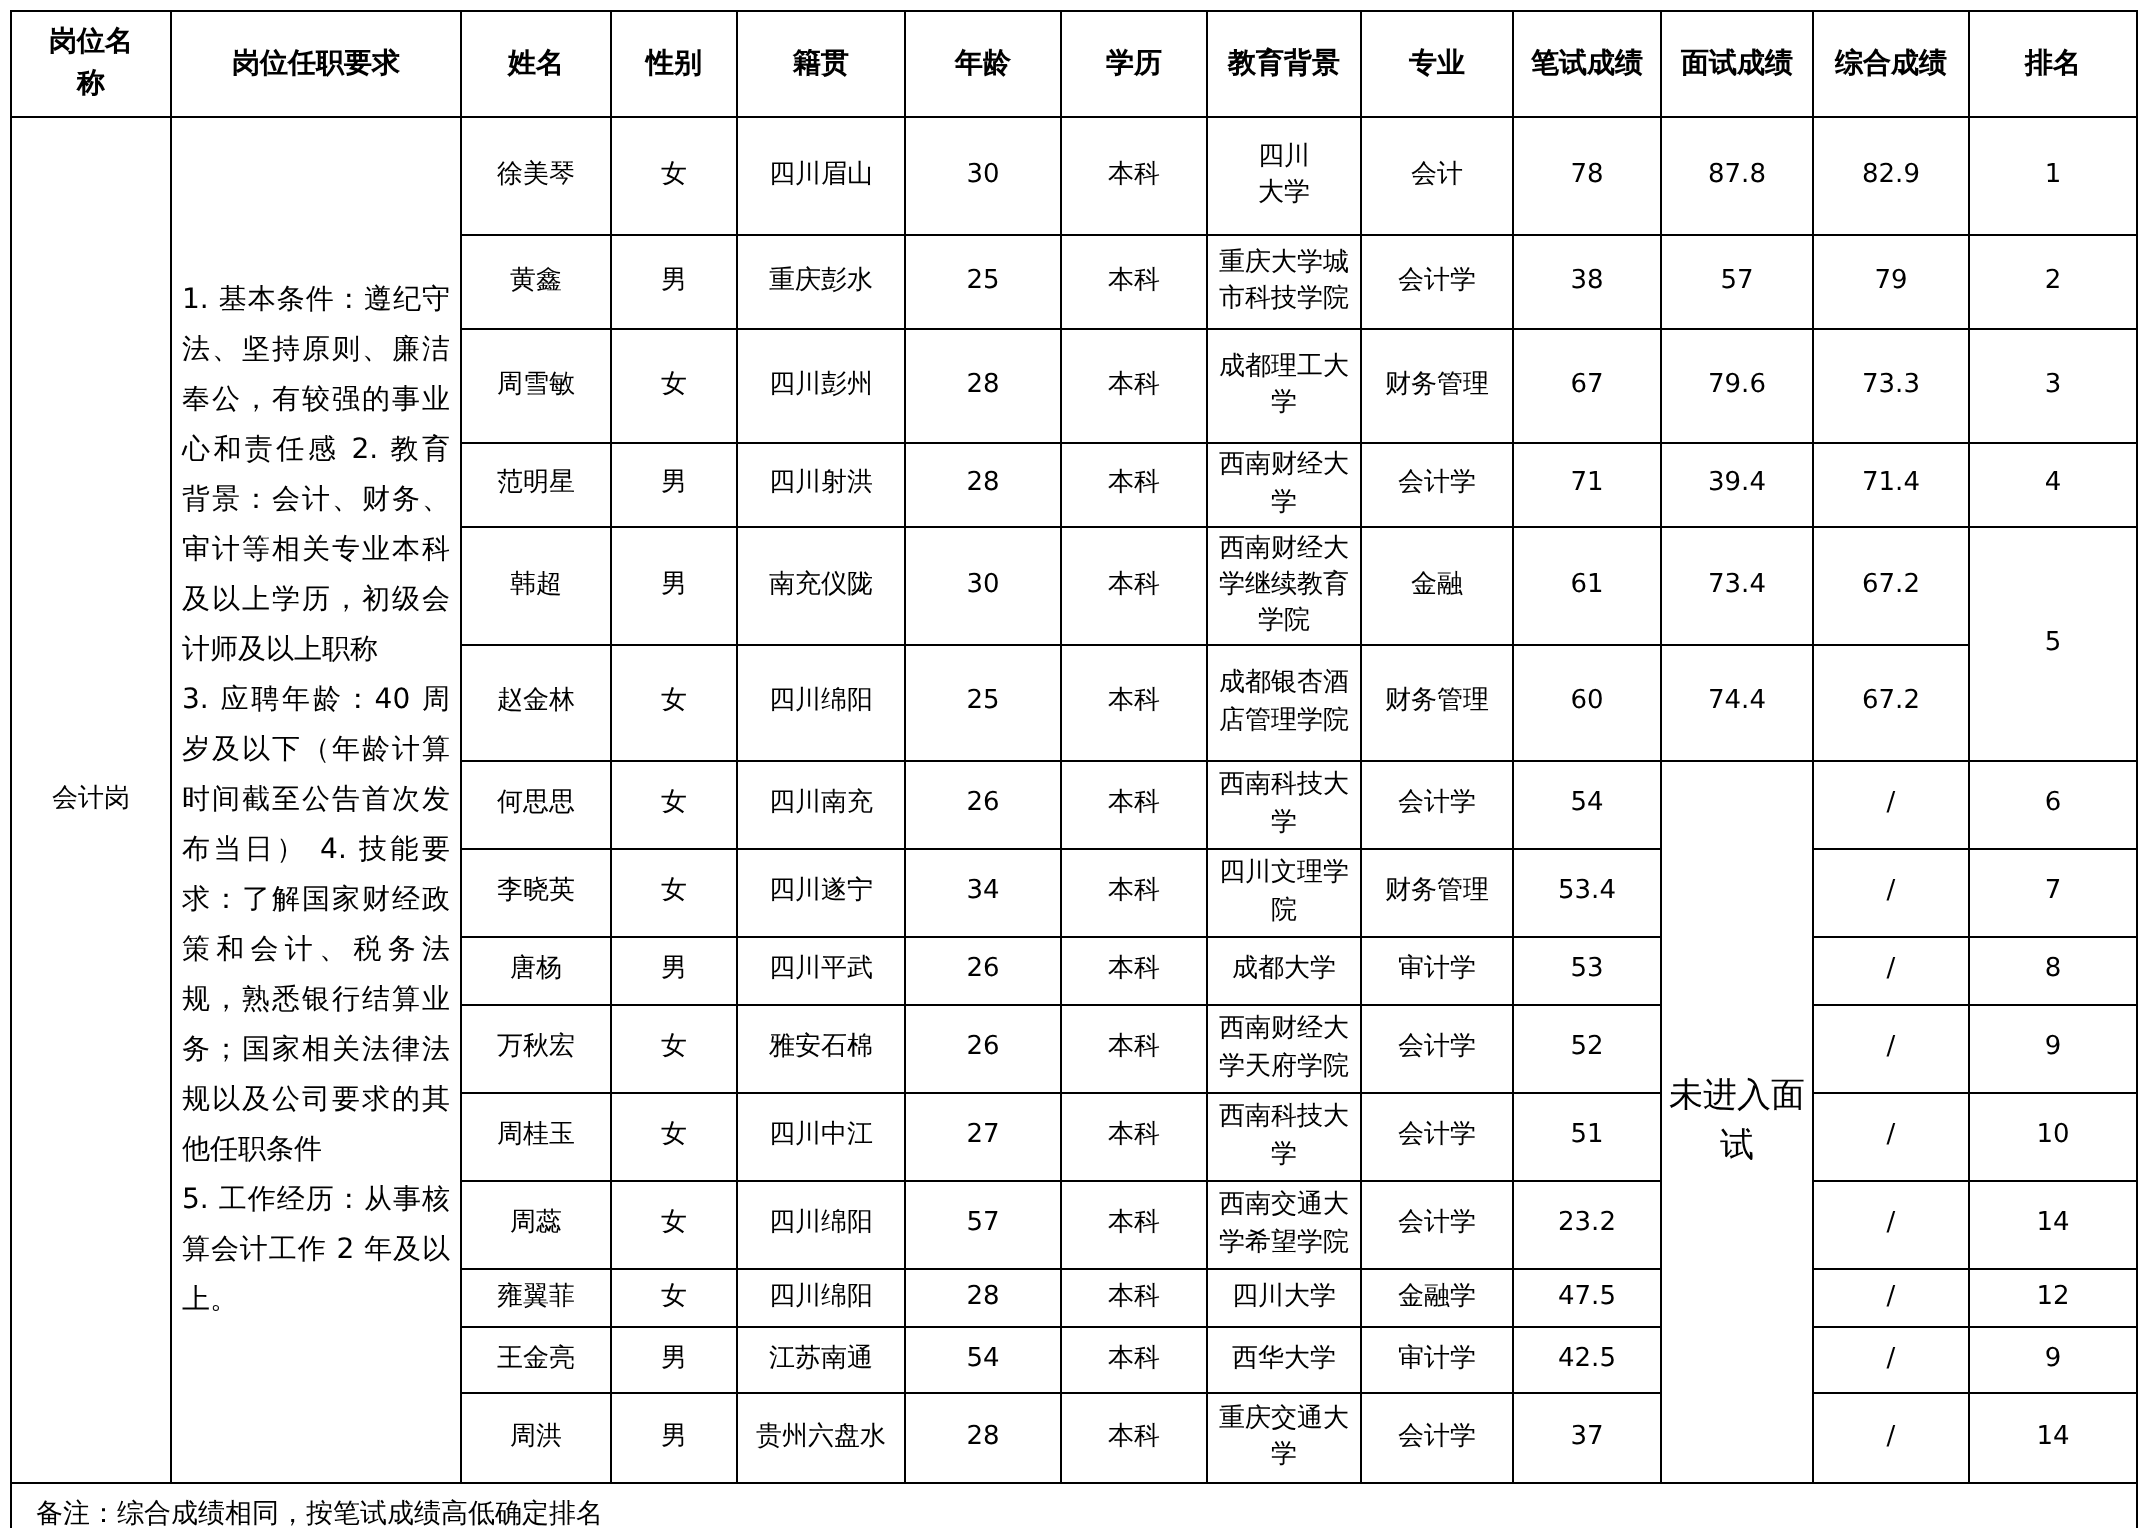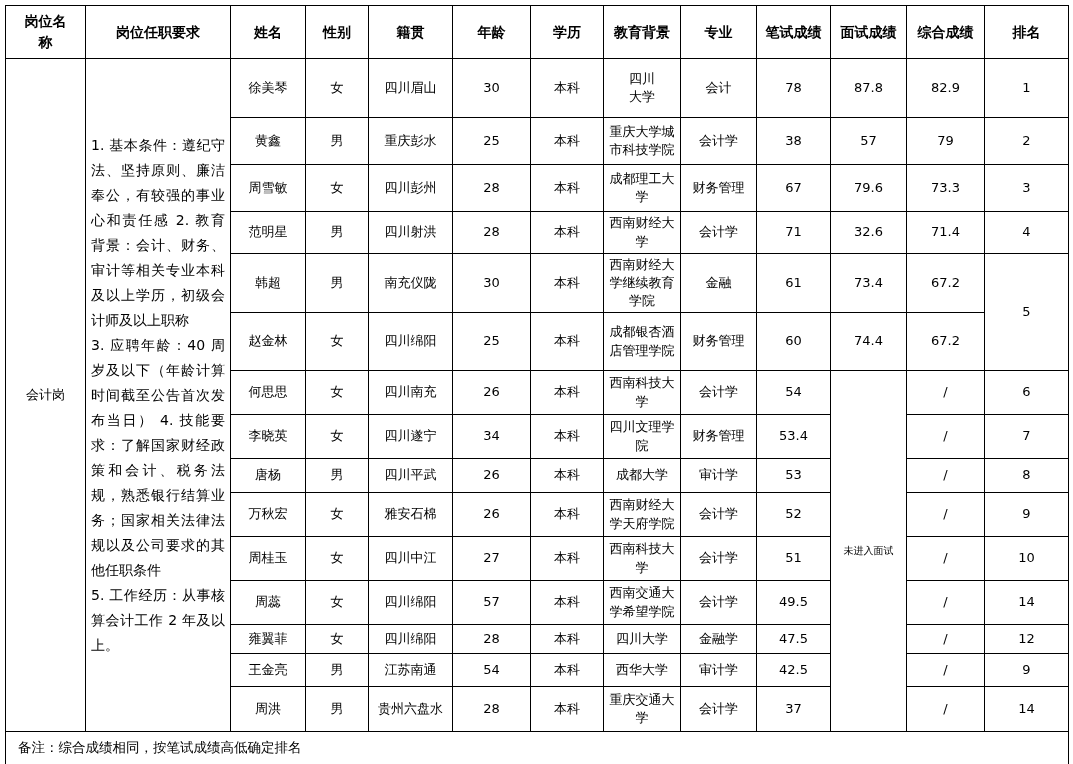--- a/index.html
+++ b/index.html
@@ -47,21 +47,21 @@
     padding: 1px 3px;
     margin-top: 40px;
   }
   td.pos-cell { font-size: 13px; text-align: center; }
   td.note-cell {
     text-align: left;
     padding-left: 12px;
     font-size: 13.5px;
     border: 1px solid #000000;
   }
-  td.no-interview-cell { font-size: 10px; }
+  td.no-interview-cell { font-size: 17px; }
 </style>
 </head>
 <body>
 
 <table class="results">
   <colgroup>
     <col style="width:80px">
       <col style="width:145px">
       <col style="width:75px">
       <col style="width:63px">
@@ -120,21 +120,21 @@
     <td>25</td>
     <td>本科</td>
     <td class="school-cell">重庆大学城市科技学院</td>
     <td>会计学</td>
     <td>38</td>
     <td>57</td>
     <td>79</td>
     <td>2</td>
   </tr>
 
-  <tr style="height:47px">
+  <tr style="height:57px">
     <td>周雪敏</td>
     <td>女</td>
     <td>四川彭州</td>
     <td>28</td>
     <td>本科</td>
     <td class="school-cell">成都理工大学</td>
     <td>财务管理</td>
     <td>67</td>
     <td>79.6</td>
     <td>73.3</td>
@@ -143,21 +143,21 @@
 
   <tr style="height:42px">
     <td>范明星</td>
     <td>男</td>
     <td>四川射洪</td>
     <td>28</td>
     <td>本科</td>
     <td class="school-cell">西南财经大学</td>
     <td>会计学</td>
     <td>71</td>
-    <td>32.6</td>
+    <td>39.4</td>
     <td>71.4</td>
     <td>4</td>
   </tr>
 
   <tr style="height:59px">
     <td>韩超</td>
     <td>男</td>
     <td>南充仪陇</td>
     <td>30</td>
     <td>本科</td>
@@ -249,21 +249,21 @@
   </tr>
 
   <tr style="height:44px">
     <td>周蕊</td>
     <td>女</td>
     <td>四川绵阳</td>
     <td>57</td>
     <td>本科</td>
     <td class="school-cell">西南交通大学希望学院</td>
     <td>会计学</td>
-    <td>49.5</td>
+    <td>23.2</td>
     <td>/</td>
     <td>14</td>
   </tr>
 
   <tr style="height:29px">
     <td>雍翼菲</td>
     <td>女</td>
     <td>四川绵阳</td>
     <td>28</td>
     <td>本科</td>

